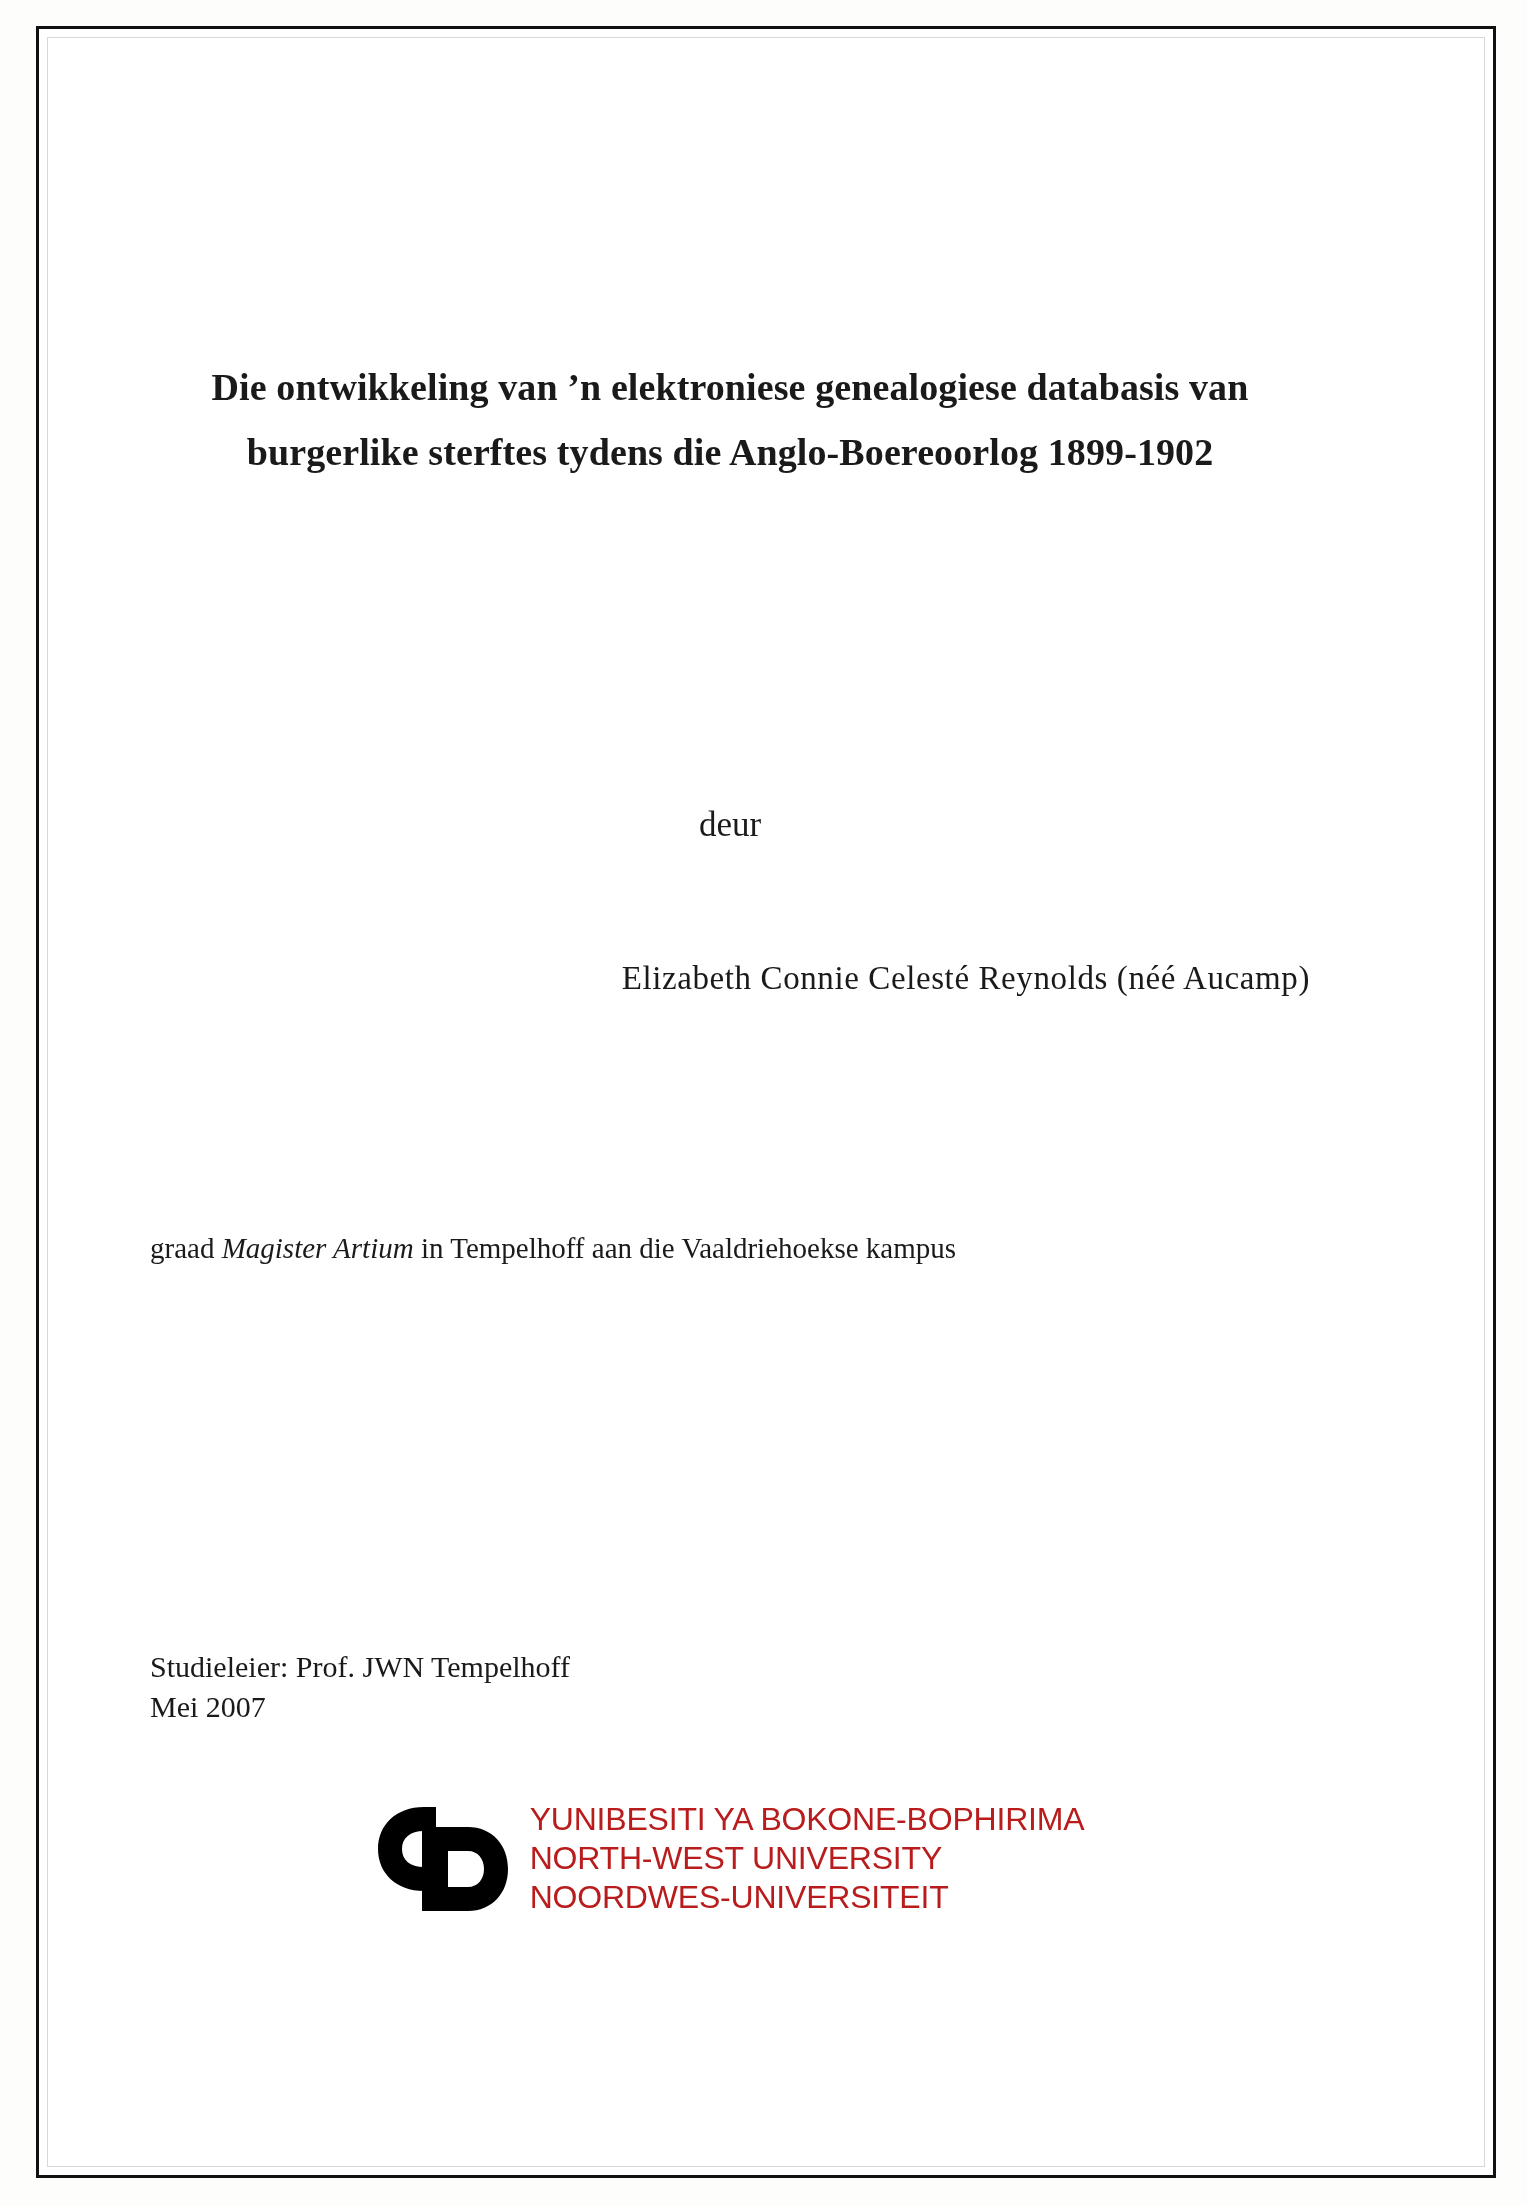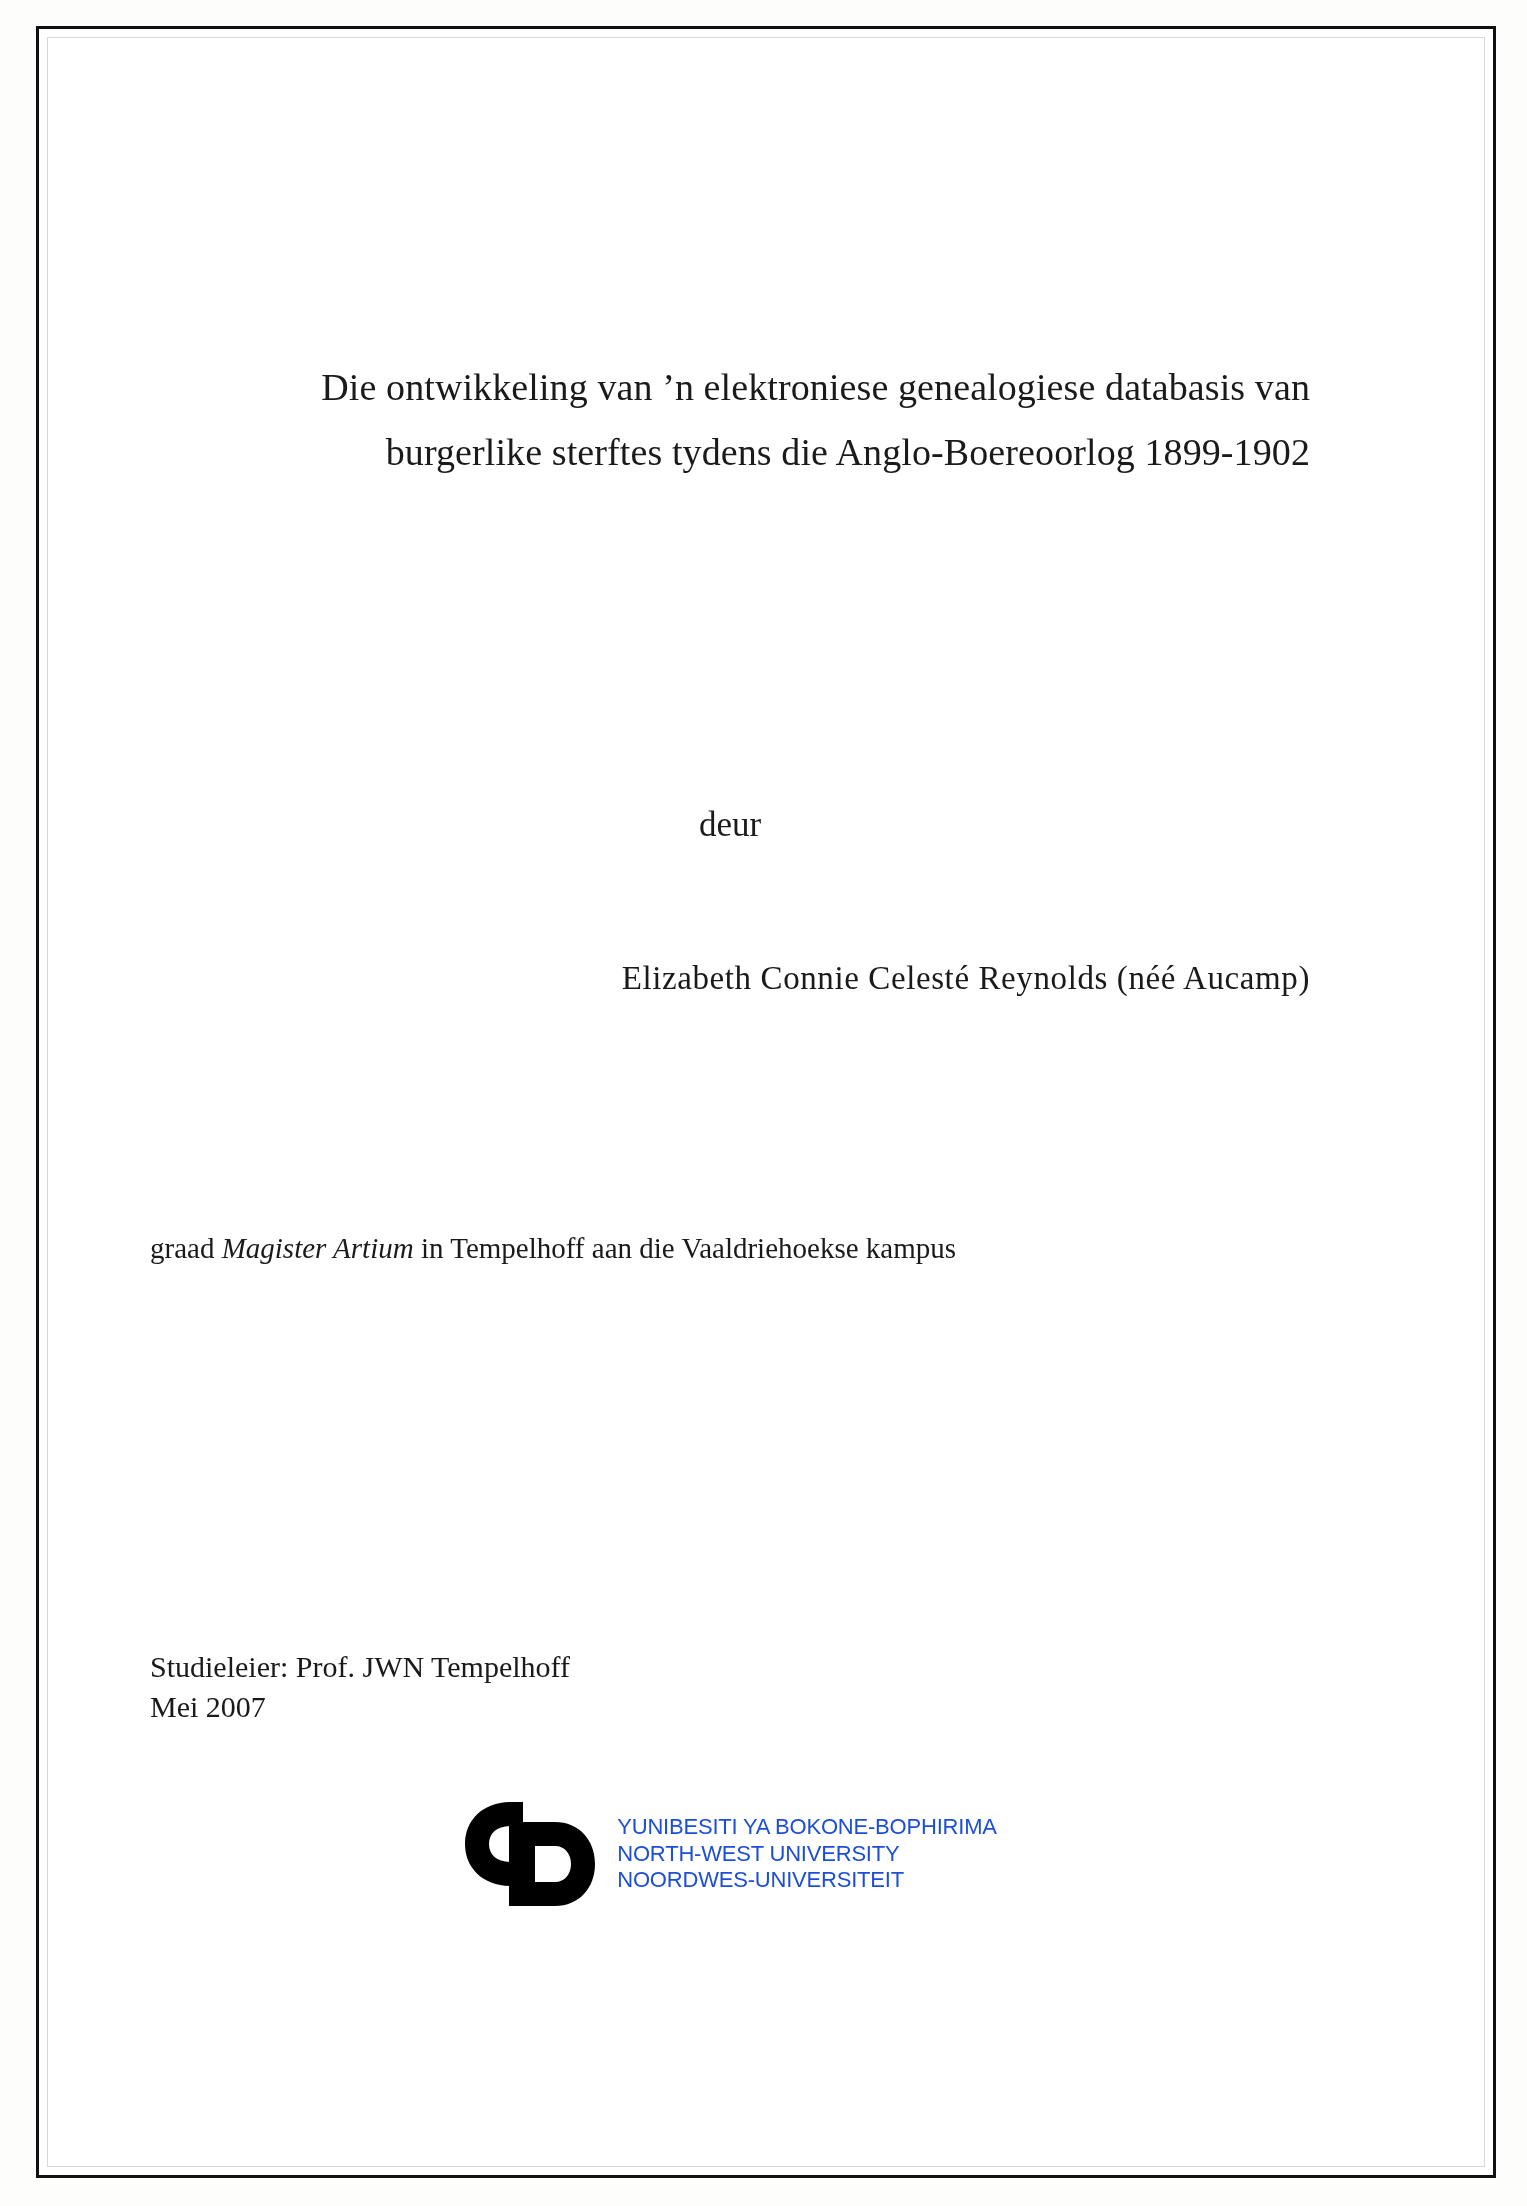--- a/index.html
+++ b/index.html
@@ -49,25 +49,25 @@
     top: 0;
     width: 1160px;
     height: 100%;
   }
 
   .title {
     position: absolute;
     top: 355px;
     left: 0;
     width: 1160px;
-    text-align: right;
+    text-align: center;
     font-size: 38px;
     line-height: 1.72;
     letter-spacing: 0.1px;
-    font-weight: 400;
+    font-weight: 700;
   }
 
   .deur {
     position: absolute;
     top: 805px;
     left: 0;
     width: 1160px;
     text-align: center;
     font-size: 35px;
   }
@@ -123,24 +123,24 @@
 
   .logo-mark {
     width: 140px;
     height: 108px;
     margin-right: 14px;
     flex: 0 0 auto;
   }
 
   .logo-text {
     font-family: "Liberation Sans", sans-serif;
-    font-size: 22px;
+    font-size: 32px;
     line-height: 1.22;
     letter-spacing: -0.2px;
-    color: #1d4ed8;
+    color: #b91c1c;
     white-space: nowrap;
   }
 </style>
 </head>
 <body>
 
 <div class="page">
   <div class="scan-frame">
     <div class="scan-frame-inner"></div>
   </div>

